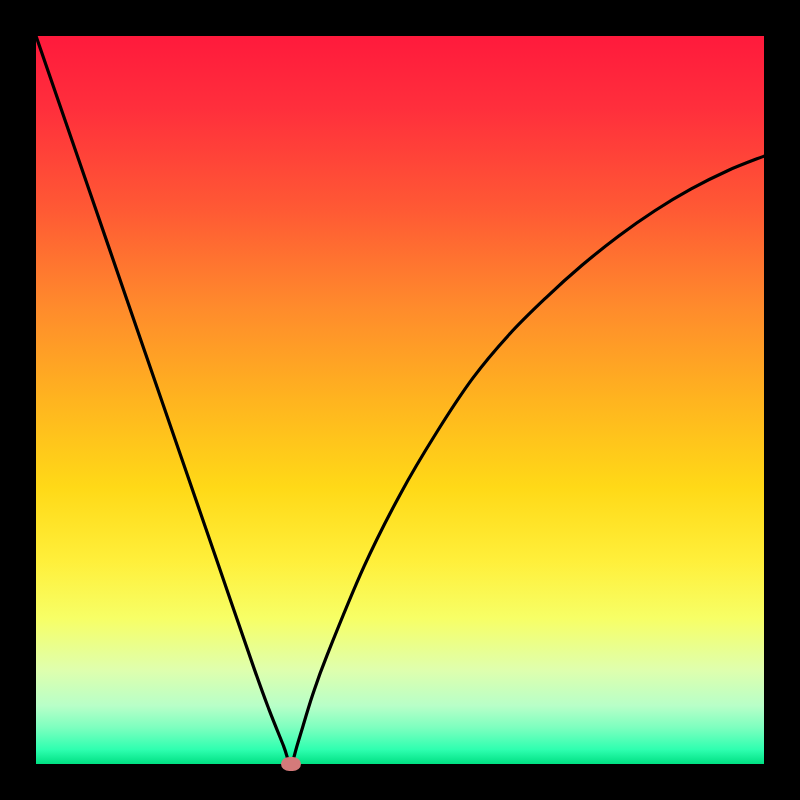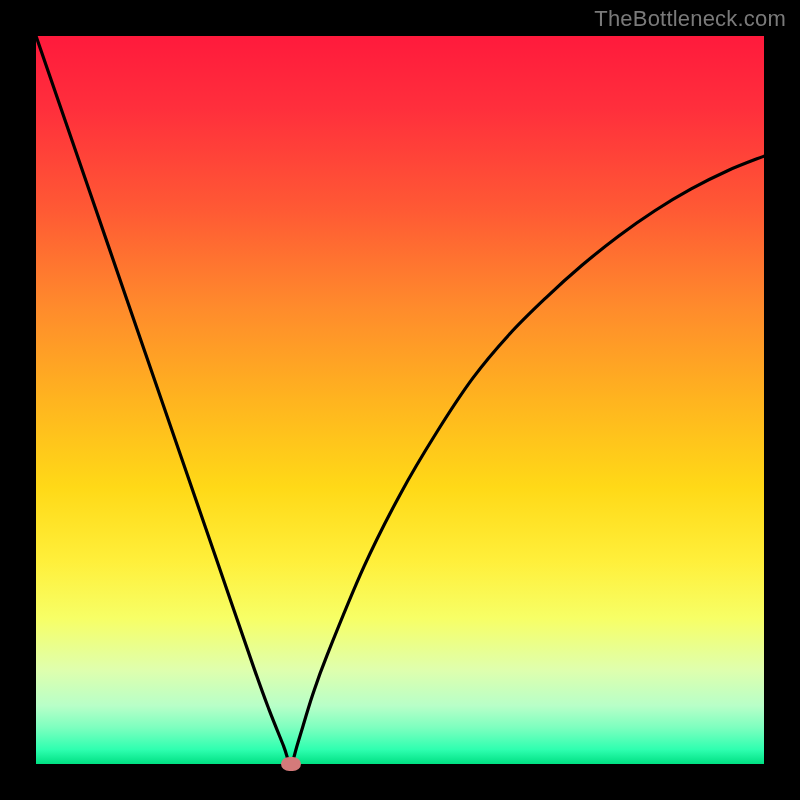--- a/index.html
+++ b/index.html
@@ -68,14 +68,13 @@
 </head>
 <body>
 
 <div class="frame">
   <div class="plot-area">
     <svg class="curve" viewBox="0 0 728 728" preserveAspectRatio="none">
       <path id="curve-path" fill="none" stroke="#000000" stroke-width="3.2" stroke-linecap="round" stroke-linejoin="round" d="M 0.00 0.00 C 6.07 17.59, 24.27 70.37, 36.40 105.56 C 48.53 140.75, 60.67 175.93, 72.80 211.12 C 84.93 246.31, 97.07 281.49, 109.20 316.68 C 121.33 351.87, 133.47 387.05, 145.60 422.24 C 157.73 457.43, 169.87 492.61, 182.00 527.80 C 194.13 562.99, 209.91 609.09, 218.40 633.36 C 226.89 657.63, 228.11 660.66, 232.96 673.40 C 237.81 686.14, 243.88 700.70, 247.52 709.80 C 251.16 718.90, 252.37 728.61, 254.80 728.00 C 257.23 727.39, 258.44 717.69, 262.08 706.16 C 265.72 694.63, 271.79 673.40, 276.64 658.84 C 281.49 644.28, 282.71 640.03, 291.20 618.80 C 299.69 597.57, 315.47 558.13, 327.60 531.44 C 339.73 504.75, 351.87 481.09, 364.00 458.64 C 376.13 436.19, 388.27 416.17, 400.40 396.76 C 412.53 377.35, 424.67 358.54, 436.80 342.16 C 448.93 325.78, 461.07 311.83, 473.20 298.48 C 485.33 285.13, 497.47 273.61, 509.60 262.08 C 521.73 250.55, 533.87 239.63, 546.00 229.32 C 558.13 219.01, 570.27 209.30, 582.40 200.20 C 594.53 191.10, 606.67 182.61, 618.80 174.72 C 630.93 166.83, 643.07 159.55, 655.20 152.88 C 667.33 146.21, 679.47 140.14, 691.60 134.68 C 703.73 129.22, 721.93 122.55, 728.00 120.12"></path>
     </svg>
     <div id="marker" class="marker" style="left: 254.8px; top: 728px; width: 20px; height: 14px; background: rgb(212, 122, 122);"></div>
   </div>
-  <div class="watermark">TheBottleneck.com</div>
 </div>
 
 </body></html>

